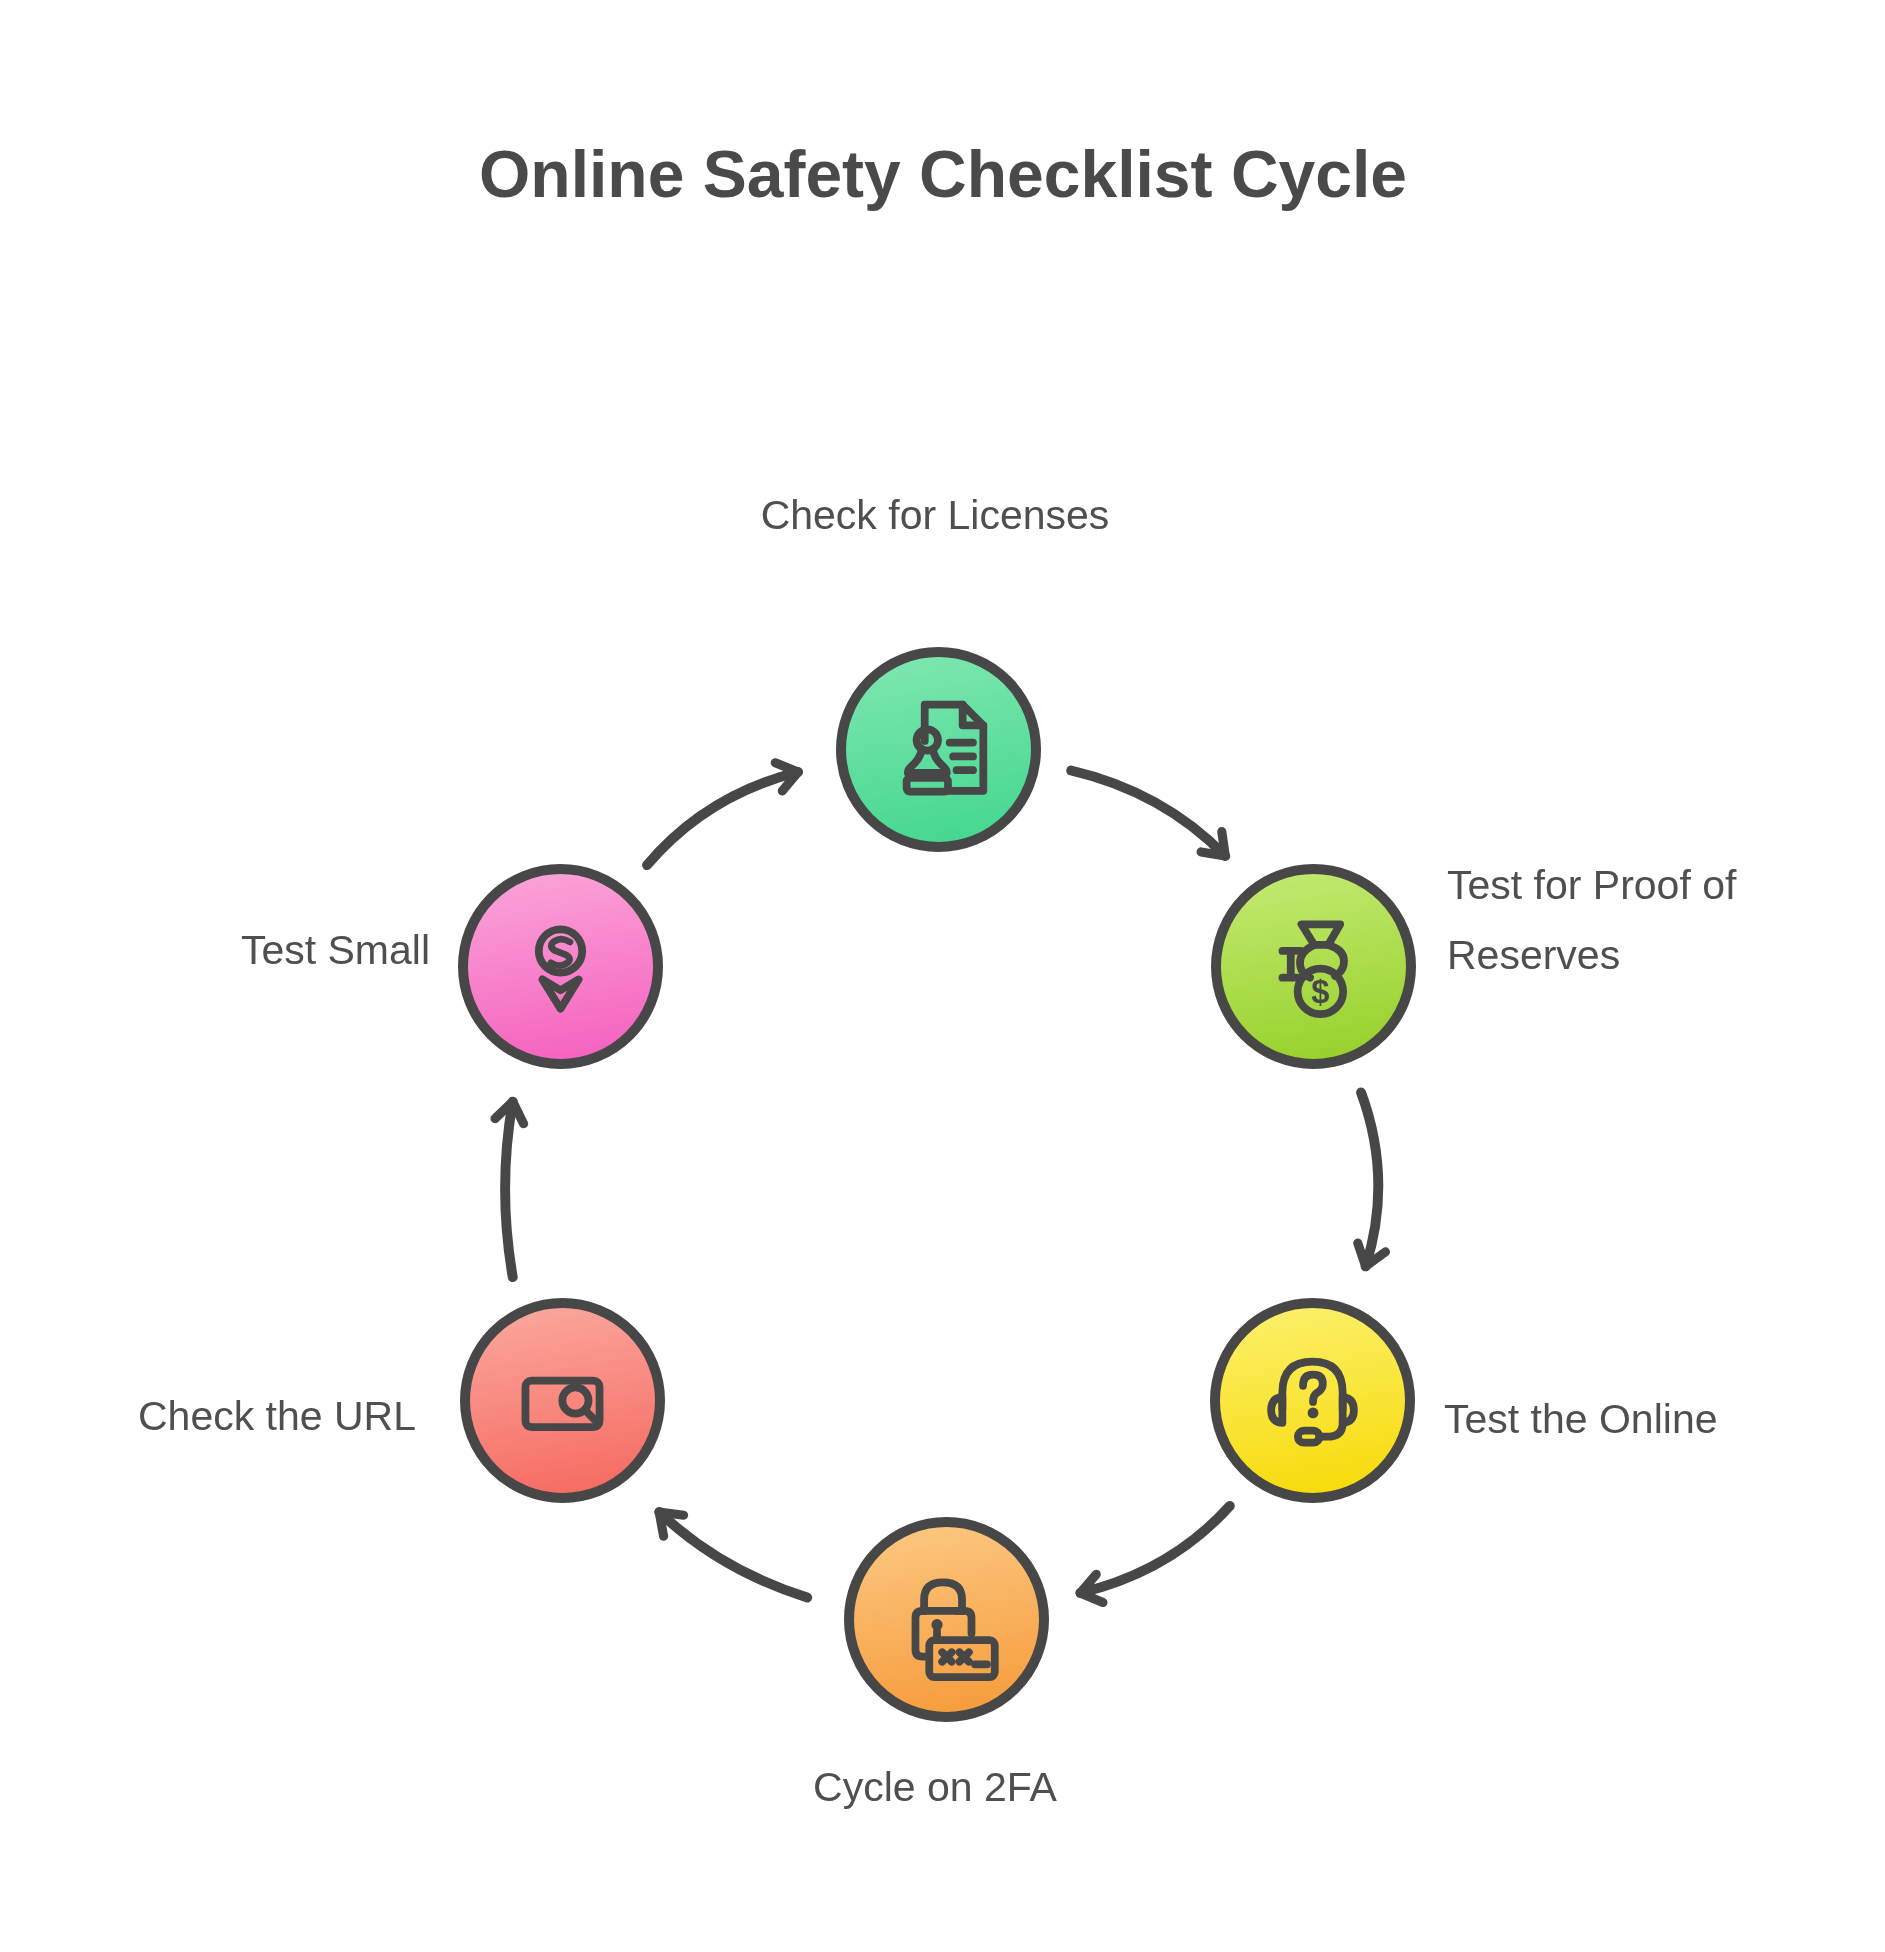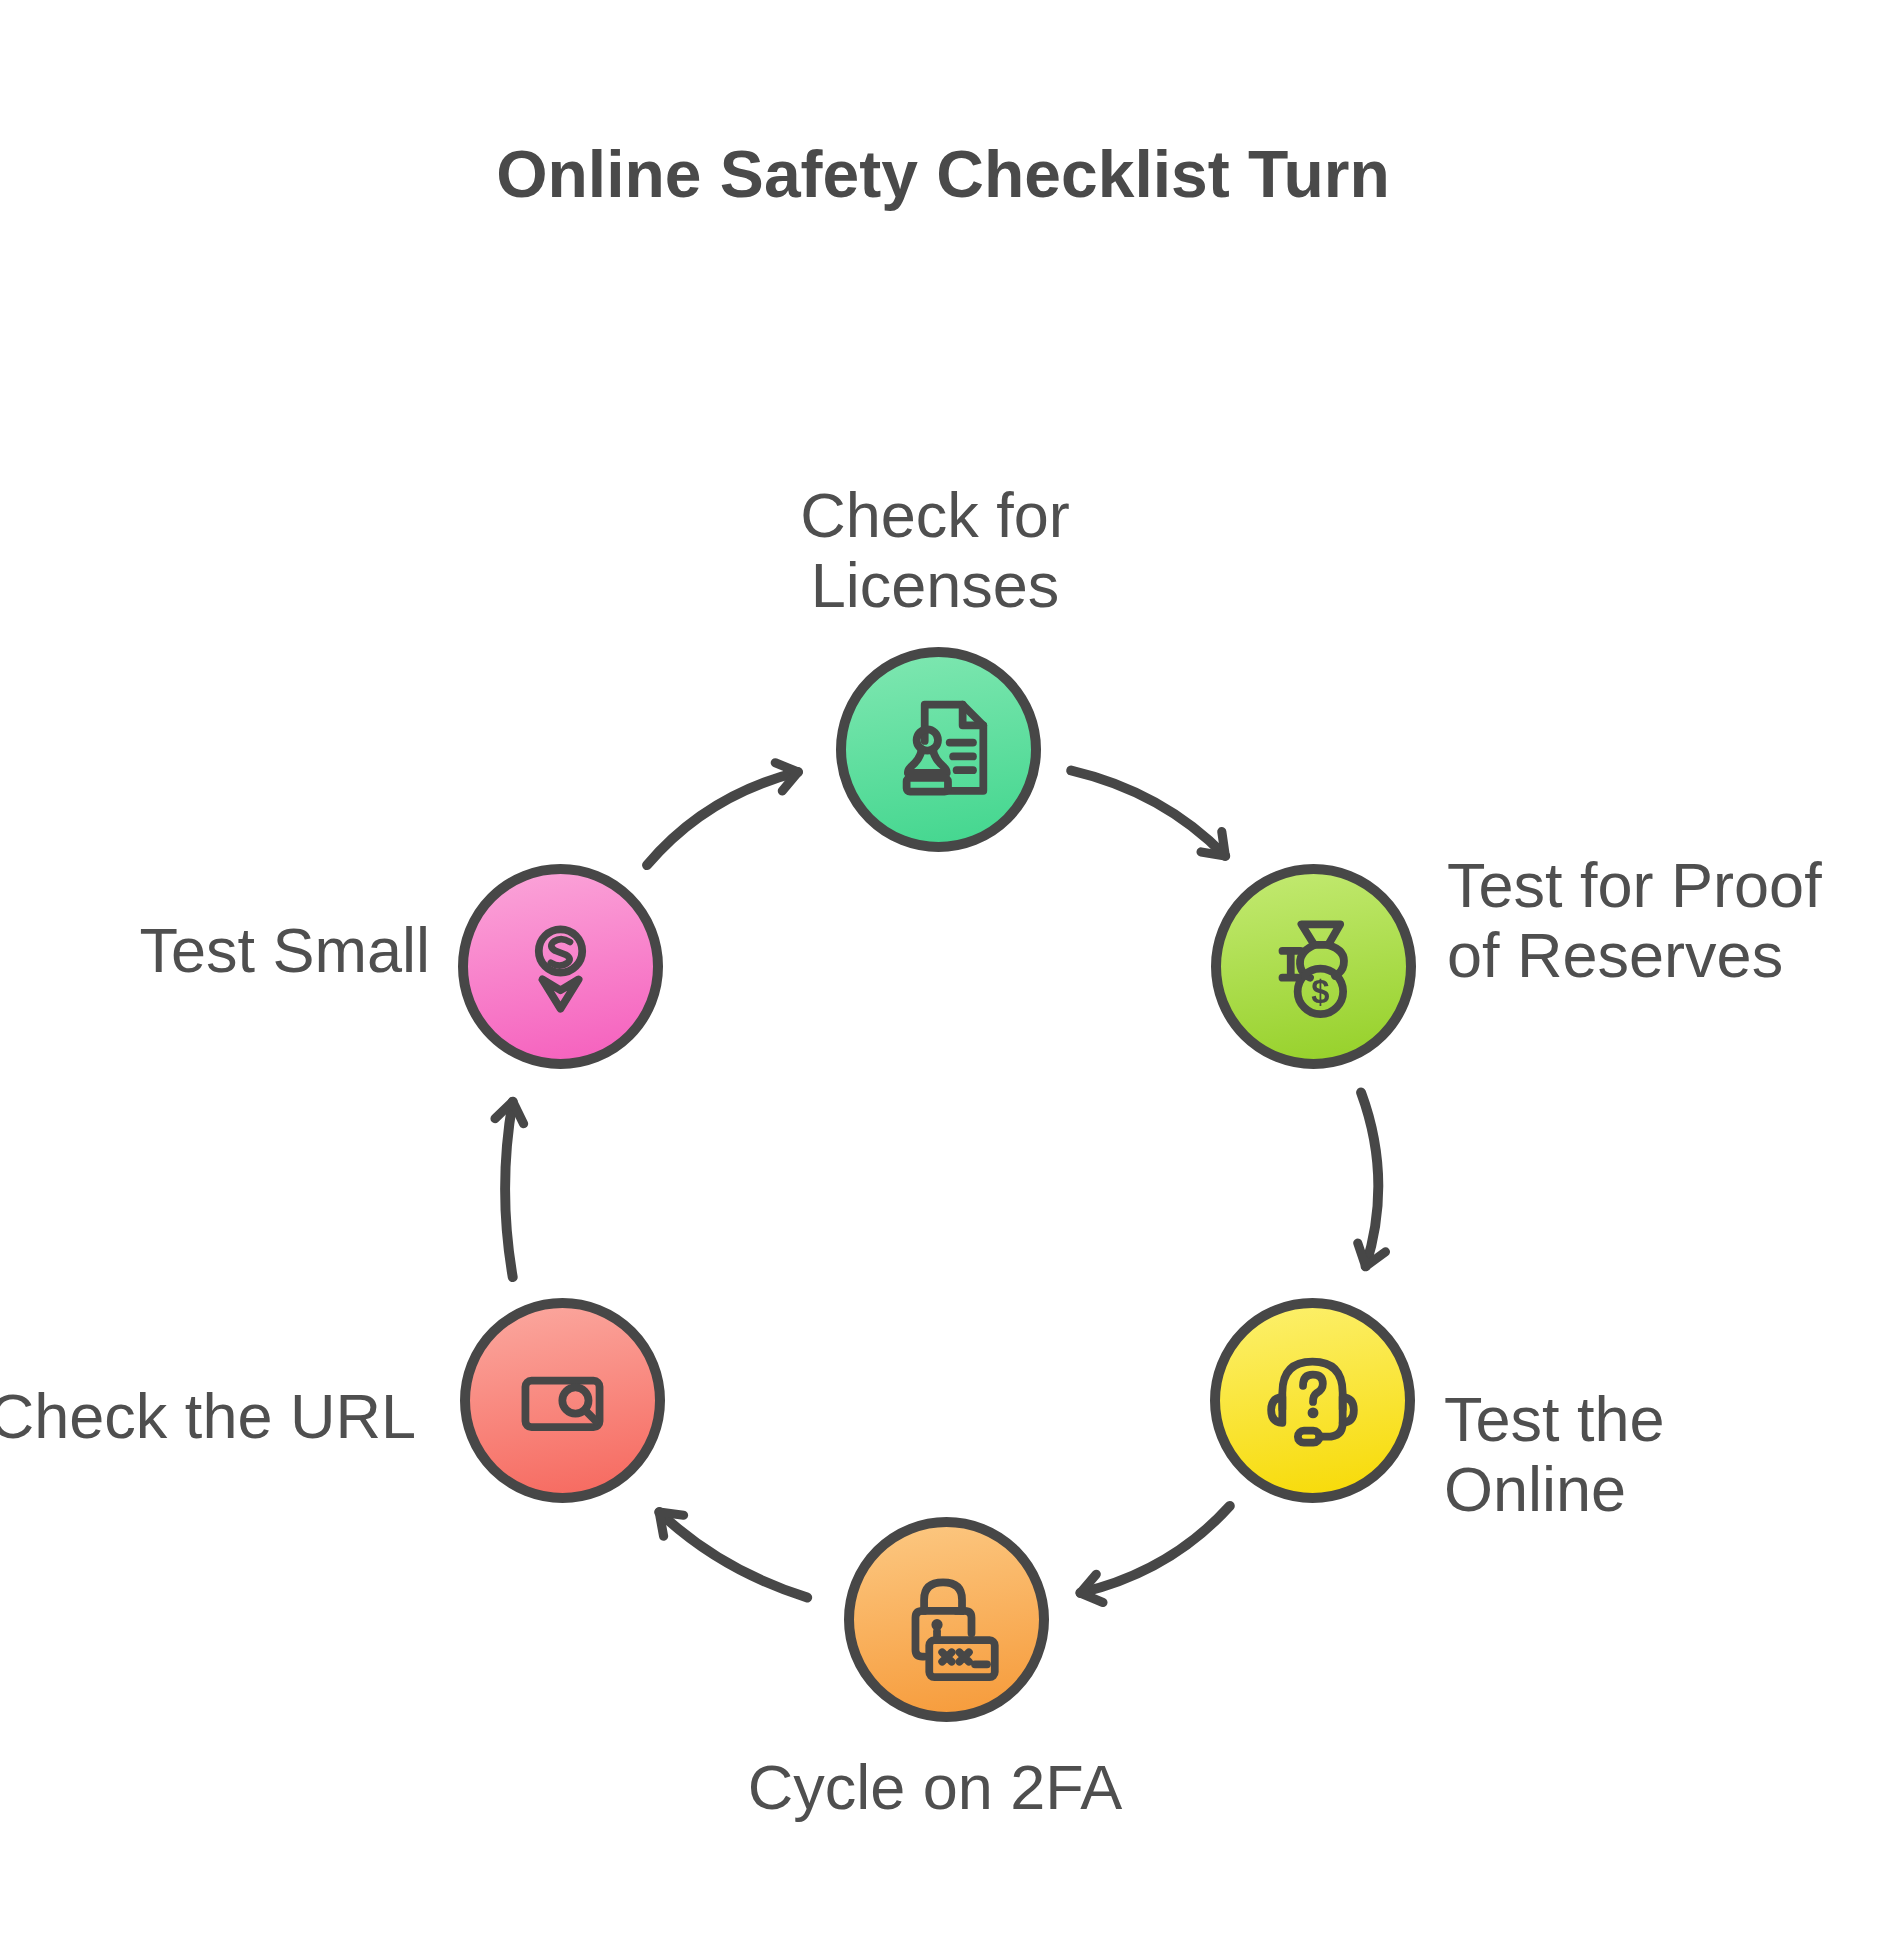--- a/index.html
+++ b/index.html
@@ -35,39 +35,39 @@
     stroke-linecap:round;stroke-linejoin:round;
   }
   .icon .dot{fill:#474747;stroke:#474747;stroke-width:3.5;}
   .icon .thin{stroke-width:3.9;}
   .icon text{
     font:700 19px "Liberation Sans", sans-serif;
     fill:#474747;stroke:none;
   }
   .label{
     position:absolute;
-    font-size:63px;line-height:70px;color:#4f4f4f;
+    font-size:41px;line-height:70px;color:#4f4f4f;
   }
   .label-licenses{left:752px;top:480px;width:366px;text-align:center;}
   .label-reserves{left:1447px;top:850px;width:427px;text-align:left;}
   .label-support{left:1444px;top:1384px;width:320px;text-align:left;}
   .label-2fa{left:706px;top:1752px;width:458px;text-align:center;white-space:nowrap;}
   .label-url{right:1470px;top:1381px;text-align:right;white-space:nowrap;}
   .label-small{right:1456px;top:915px;text-align:right;white-space:nowrap;}
   .arrows{position:absolute;left:0;top:0;}
   .arrows path{
     fill:none;stroke:#474747;stroke-width:13;stroke-linecap:round;
   }
 </style>
 </head>
 <body>
 
 <div id="canvas">
 
-  <div class="title">Online Safety Checklist Turn</div>
+  <div class="title">Online Safety Checklist Cycle</div>
 
   <svg class="arrows" width="1886" height="1953" viewBox="0 0 2472 2560">
     <defs>
       <marker id="arrow-head" viewBox="0 0 60 60" refX="42" refY="30" markerWidth="60" markerHeight="60" markerUnits="userSpaceOnUse" orient="auto">
         <polyline points="16,11 42,30 16,49" fill="none" stroke="#474747" stroke-width="12" stroke-linecap="round" stroke-linejoin="round"></polyline>
       </marker>
     </defs>
     <path d="M 848 1134 Q 926 1042 1046 1012" marker-end="url(#arrow-head)"></path>
     <path d="M 1404 1010 Q 1524 1038 1606 1122" marker-end="url(#arrow-head)"></path>
     <path d="M 1784 1432 Q 1826 1546 1790 1660" marker-end="url(#arrow-head)"></path>

